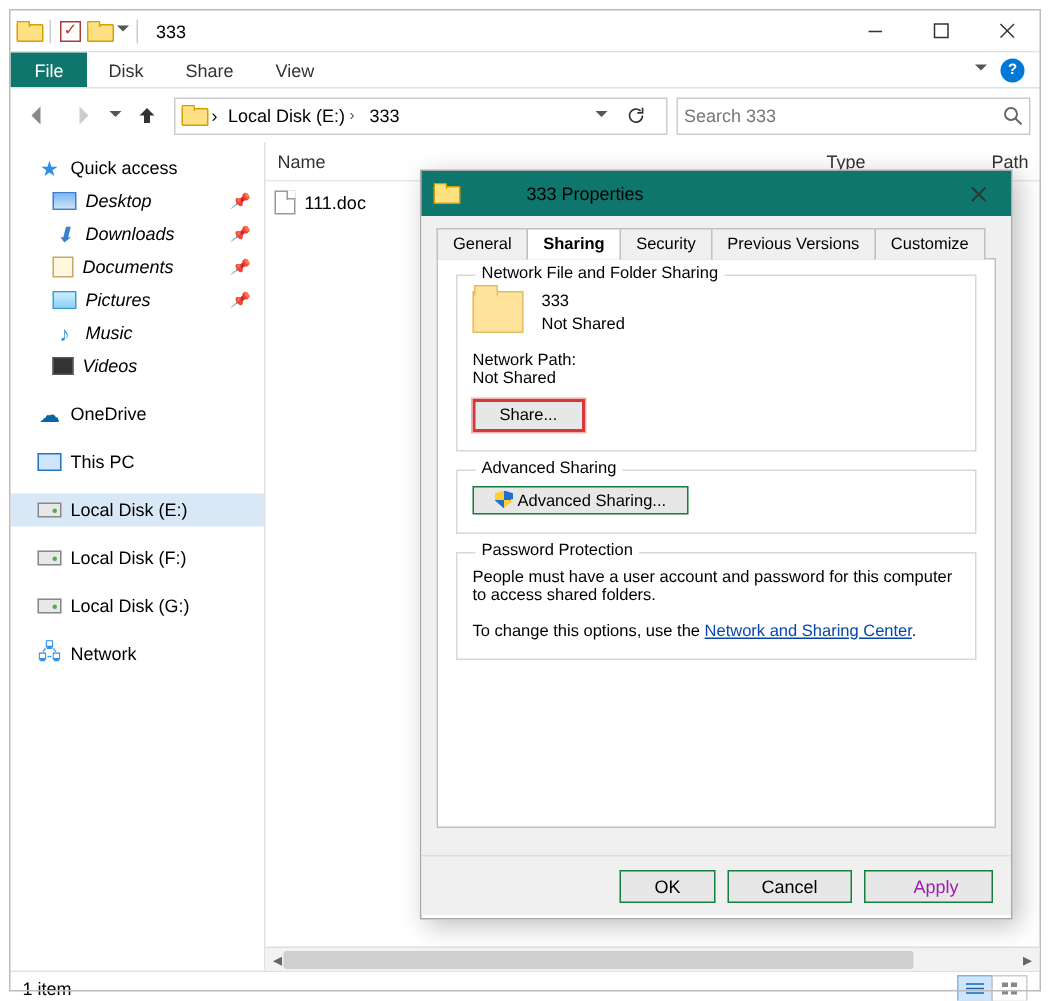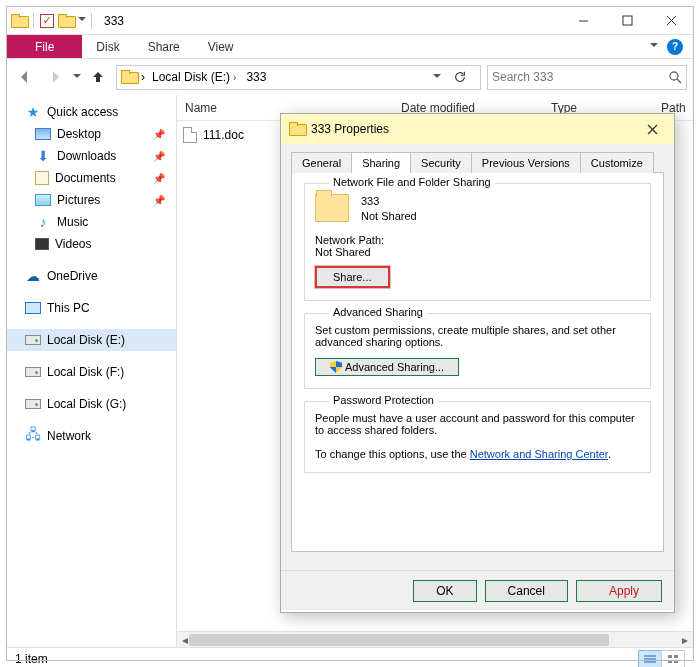--- a/index.html
+++ b/index.html
@@ -12,43 +12,43 @@
   .folder-glyph::after { content:""; position:absolute; left:0; top:0; width:7px; height:3px; background:#ffe083; border:1px solid #d4a000; border-bottom:none; border-radius:1px 1px 0 0;}
   .checkboard { width:14px; height:14px; border:1px solid #aa3b3b; display:inline-flex; align-items:center; justify-content:center; color:#c0392b; font-size:11px; line-height:1;}
   .titlebar .title { padding:0 6px; }
   .caret-down { width:7px; height:7px; display:inline-block; }
   .caret-down::before { content:""; display:block; width:0;height:0; border-left:4px solid transparent; border-right:4px solid transparent; border-top:4px solid #555; }
   .winbtns { margin-left:auto; display:flex; }
   .winbtn { width:44px; height:28px; display:flex; align-items:center; justify-content:center; }
   .winbtn svg { width:11px; height:11px; stroke:#333; stroke-width:1; fill:none; }
   
   .ribbon { height:24px; background:#fff; display:flex; align-items:stretch; border-bottom:1px solid #e0e0e0; }
-  .filetab { background:#be185d; color:#fff; padding:0 28px; display:flex; align-items:center; }
+  .filetab { background:#0f766e; color:#fff; padding:0 16px; display:flex; align-items:center; }
   .rtab { padding:0 14px; display:flex; align-items:center; color:#333; }
   .rhelp { margin-left:auto; display:flex; align-items:center; gap:10px; padding:0 10px; }
   .help-q { width:16px;height:16px;border-radius:50%;background:#0078d7;color:#fff;display:flex;align-items:center;justify-content:center;font-size:10px;font-weight:bold;}
   
   .addr-row { height:36px; display:flex; align-items:center; gap:6px; padding:2px 6px; }
   .navbtn { width:24px; height:24px; display:flex; align-items:center; justify-content:center; color:#888; }
   .navbtn.enabled { color:#333; }
   .navbtn svg { width:16px; height:16px; fill:currentColor; }
   .addr-box { flex:1; height:25px; border:1px solid #ccc; display:flex; align-items:center; padding:0 4px; gap:4px; }
   .addr-seg { display:flex; align-items:center; gap:3px; padding:0 3px; }
   .addr-seg .chev { font-size:10px; color:#555;}
   .addr-right { margin-left:auto; display:flex; align-items:center; gap:8px; padding-right:4px;}
   .refresh { width:24px;height:24px;display:flex;align-items:center;justify-content:center;}
-  .search-box { width:200px; height:25px; border:1px solid #ccc; display:flex; align-items:center; padding:0 4px; color:#777; }
+  .search-box { width:236px; height:25px; border:1px solid #ccc; display:flex; align-items:center; padding:0 4px; color:#777; }
   .search-box .ph { flex:1; }
   .search-box svg { width:14px;height:14px; stroke:#666; fill:none; stroke-width:1.3;}
   
   .content { display:flex; height:552px; }
   .nav { width:170px; border-right:1px solid #e0e0e0; padding:6px 0 6px 0; overflow:hidden; }
   .nav-item { display:flex; align-items:center; height:22px; padding-left:18px; gap:6px; }
   .nav-item.sel { background:#d9e8f7; }
-  .nav-item.section { padding-left:28px; }
+  .nav-item.section { padding-left:28px;font-style:italic; }
   .nav-item .pin { margin-left:auto; margin-right:10px; color:#888; font-size:10px;}
   .ico { width:16px; height:16px; display:inline-flex; align-items:center; justify-content:center; font-size:14px; }
   .ico-star { color:#2e8fe6; }
   .ico-desktop { width:16px;height:12px;border:1px solid #3b7fd1;background:linear-gradient(#7eb6ef,#cde3f8);display:inline-block;}
   .ico-down { color:#3b7fd1;}
   .ico-doc { width:14px;height:14px;border:1px solid #caa866;background:#fff8e1;display:inline-block;}
   .ico-pic { width:16px;height:12px;border:1px solid #3aa0d8;background:linear-gradient(#cdeffd,#8dd0f4);display:inline-block;}
   .ico-music { color:#2e8fe6;}
   .ico-video { width:14px;height:12px;border:1px solid #555;background:#333;display:inline-block;}
   .ico-cloud { color:#0a64a4;}
@@ -72,41 +72,41 @@
   .hscroll .thumb { position:absolute; left:12px; top:2px; width:420px; height:12px; background:#cfcfcf; border-radius:2px;}
   .hscroll .arrow{position:absolute;top:0;width:16px;height:16px;display:flex;align-items:center;justify-content:center;color:#666;}
   .hscroll .la{left:0;} .hscroll .ra{right:0;}
   
   .status { height:22px; border-top:1px solid #e0e0e0; display:flex; align-items:center; padding:0 8px; }
   .view-toggle { margin-left:auto; display:flex; }
   .vt { width:24px; height:18px; border:1px solid #ccc; margin-left:-1px; display:flex; align-items:center; justify-content:center; }
   .vt.sel { background:#cfe5fb; border-color:#7fb7ea;}
   
   .dialog { position:absolute; left:280px; top:113px; width:395px; height:500px; background:#fff; border:1px solid #aaa; box-shadow:4px 4px 16px rgba(0,0,0,0.25); }
-  .dlg-title { height:30px; display:flex; align-items:center; padding:0 8px; background:#fef9c3; }
+  .dlg-title { height:30px; display:flex; align-items:center; padding:0 8px; background:#0f766e;gap:40px; }
   .dlg-title .x { margin-left:auto; width:28px; height:24px; display:flex; align-items:center; justify-content:center;}
   .dlg-title svg { width:11px;height:11px;stroke:#333;stroke-width:1.2;fill:none;}
   .dlg-body { background:#f0f0f0; padding:8px 10px 0 10px; height:426px; font-size:11px;}
   .tabs { display:flex; gap:0; }
   .tab { padding:4px 10px; border:1px solid #c0c0c0; border-bottom:none; background:#f0f0f0; margin-right:-1px;}
-  .tab.active { background:#fff; position:relative; z-index:2; }
+  .tab.active { background:#fff; position:relative; z-index:2;font-weight:bold; }
   .tabpage { border:1px solid #c0c0c0; background:#fff; padding:10px 12px; height:380px; margin-top:-1px;}
   .groupbox { border:1px solid #d8d8d8; padding:10px 10px 12px 10px; margin-bottom:12px; position:relative;}
-  .groupbox .legend { position:absolute; top:-8px; left:24px; background:#fff; padding:0 4px; }
+  .groupbox .legend { position:absolute; top:-8px; left:12px; background:#fff; padding:0 4px; }
   .folder-big { width:34px;height:28px; background:#ffe39a; border:1px solid #e0c060; display:inline-block; position:relative; margin-right:12px;}
   .folder-big::before{content:"";position:absolute;left:0;top:-5px;width:14px;height:6px;background:#ffe39a;border:1px solid #e0c060;border-bottom:none;}
   .share-row { display:flex; align-items:flex-start; }
   .share-info div { line-height:15px; }
   .btn { background:#e7e7e7; border:1px solid #15803d; padding:2px 14px; display:inline-block; }
   .btn.hl { border:2px solid #d23a3a; outline:1px solid #f3b0b0; padding:3px 16px;}
   .shield { width:12px;height:12px;display:inline-block;vertical-align:-2px;margin-right:3px; background:conic-gradient(#1f6fd0 0 25%, #ffcf2e 0 50%, #1f6fd0 0 75%, #ffcf2e 0); clip-path:polygon(50% 0,100% 15%,100% 55%,50% 100%,0 55%,0 15%);}
   a.link { color:#0645ad; text-decoration:underline; }
   .dlg-foot { height:40px; display:flex; align-items:center; justify-content:flex-end; gap:8px; padding:0 12px; background:#f0f0f0; border-top:1px solid #ddd;}
   .dlg-foot .btn { padding:3px 22px; }
-  .dlg-foot .btn.disabled { color:#b91c1c;padding-left:32px; }
+  .dlg-foot .btn.disabled { color:#a21caf;padding-left:32px; }
   .outer-border{position:absolute;left:6px;top:6px;right:6px;bottom:6px;border:1px solid #bcbcbc;pointer-events:none;}
 </style>
 </head>
 <body>
 <div class="outer-border"></div>
 
 <div class="titlebar" style="margin:7px 7px 0 7px;">
   <div class="qat">
     <span class="folder-glyph"></span>
     <span style="width:1px;height:16px;background:#ccc;margin:0 2px;"></span>
@@ -254,21 +254,20 @@
       </div>
     <div class="nav-spacer"></div>
     <div class="nav-item">
         <span class="ico ico-net">🖧</span>
         <span>Network</span>
       </div>
   </div>
   <div class="main">
     <div class="cols">
       <div class="cname">Name</div>
-      <div class="cdate">Date modified</div>
       <div class="ctype">Type</div>
       <div class="csize">Path</div>
     </div>
     <div class="filelist">
       <div class="file-row">
         <span class="ico-file"></span>
         <span>111.doc</span>
       </div>
     </div>
     <div class="hscroll">
@@ -330,21 +329,20 @@
           </div>
         </div>
         <div style="height:10px"></div>
         <div>Network Path:</div>
         <div>Not Shared</div>
         <div style="height:8px"></div>
         <span class="btn hl">Share...</span>
       </div>
       <div class="groupbox">
         <span class="legend">Advanced Sharing</span>
-        <div style="margin-bottom:10px;">Set custom permissions, create multiple shares, and set other advanced sharing options.</div>
         <span class="btn"><span class="shield"></span><span>Advanced Sharing...</span></span>
       </div>
       <div class="groupbox" style="margin-bottom:0;">
         <span class="legend">Password Protection</span>
         <div style="margin-bottom:12px;">People must have a user account and password for this computer to access shared folders.</div>
         <div>
           <span>To change this options, use the </span><a class="link">Network and Sharing Center</a><span>.</span>
         </div>
       </div>
     </div>

